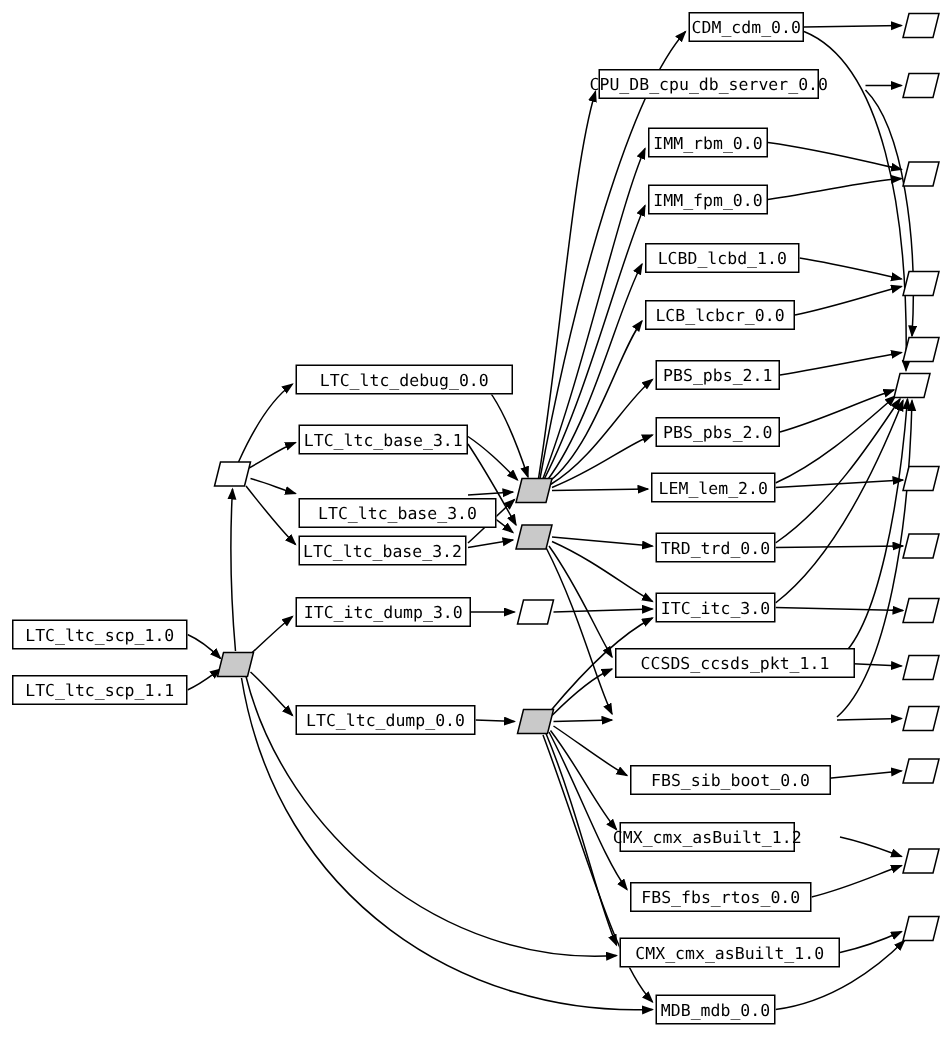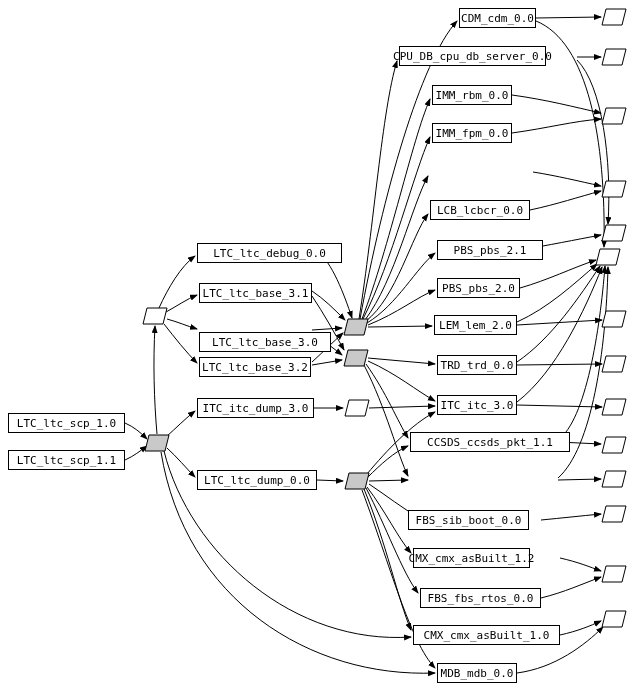--- a/index.html
+++ b/index.html
@@ -130,42 +130,45 @@
     </div>
   <div class="node" style="left:399px;top:46px;width:147px">
       <span>CPU_DB_cpu_db_server_0.0</span>
     </div>
   <div class="node" style="left:432px;top:85px;width:80px">
       <span>IMM_rbm_0.0</span>
     </div>
   <div class="node" style="left:432px;top:123px;width:80px">
       <span>IMM_fpm_0.0</span>
     </div>
+  <div class="node" style="left:430px;top:162px;width:103px">
+      <span>LCBD_lcbd_1.0</span>
+    </div>
   <div class="node" style="left:430px;top:200px;width:100px">
       <span>LCB_lcbcr_0.0</span>
     </div>
-  <div class="node" style="left:437px;top:240px;width:106px">
+  <div class="node" style="left:437px;top:240px;width:83px">
       <span>PBS_pbs_2.1</span>
     </div>
   <div class="node" style="left:437px;top:278px;width:83px">
       <span>PBS_pbs_2.0</span>
     </div>
   <div class="node" style="left:434px;top:315px;width:83px">
       <span>LEM_lem_2.0</span>
     </div>
   <div class="node" style="left:437px;top:355px;width:80px">
       <span>TRD_trd_0.0</span>
     </div>
   <div class="node" style="left:437px;top:395px;width:80px">
       <span>ITC_itc_3.0</span>
     </div>
   <div class="node" style="left:410px;top:432px;width:160px">
       <span>CCSDS_ccsds_pkt_1.1</span>
     </div>
-  <div class="node" style="left:408px;top:510px;width:121px">
+  <div class="node" style="left:420px;top:510px;width:134px">
       <span>FBS_sib_boot_0.0</span>
     </div>
   <div class="node" style="left:413px;top:548px;width:117px">
       <span>CMX_cmx_asBuilt_1.2</span>
     </div>
   <div class="node" style="left:420px;top:588px;width:121px">
       <span>FBS_fbs_rtos_0.0</span>
     </div>
   <div class="node" style="left:413px;top:625px;width:147px">
       <span>CMX_cmx_asBuilt_1.0</span>

